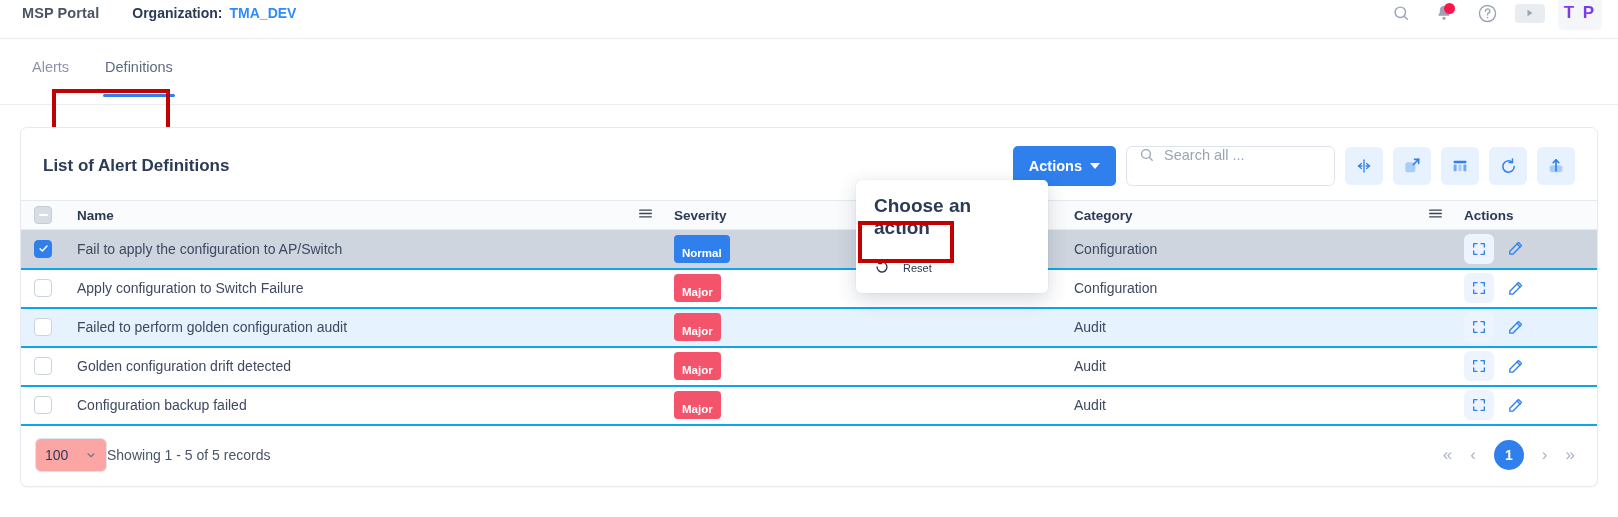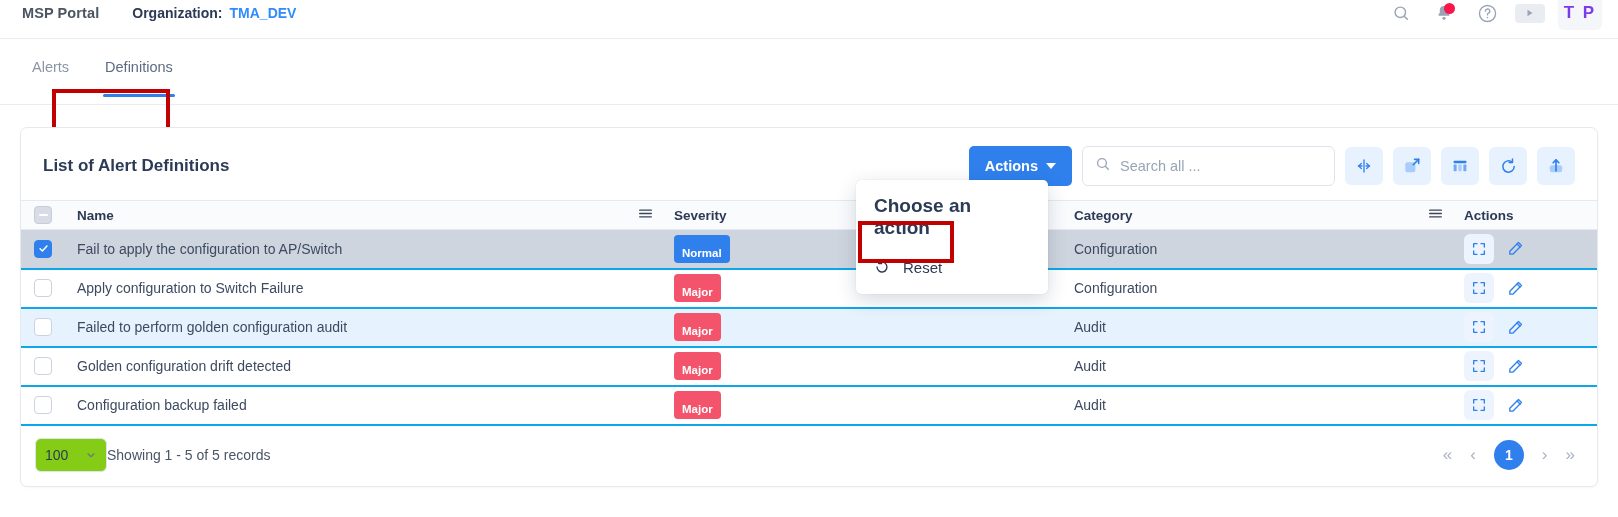--- a/index.html
+++ b/index.html
@@ -83,22 +83,22 @@
 
   .actions-btn {
     background: #2f80ed; color: #fff; border: none; border-radius: 5px;
     font-size: 14.5px; font-weight: 700; font-family: inherit;
     padding: 0 16px; height: 40px; display: flex; align-items: center; gap: 8px;
     cursor: pointer;
   }
   .caret { width: 0; height: 0; border-left: 5px solid transparent; border-right: 5px solid transparent; border-top: 6px solid #fff; }
 
   .search-box {
-    width: 253px; height: 40px; border: 1px solid #dfe4ec; border-radius: 6px;
-    display: flex; align-items: center; gap: 9px; padding: 0 12px; background: #fff;
+    width: 209px; height: 40px; border: 1px solid #dfe4ec; border-radius: 6px;
+    display: flex; align-items: flex-start; gap: 9px; padding: 0 12px; background: #fff;
   }
   .search-box input {
     border: none; outline: none; font-size: 14.5px; font-family: inherit;
     color: #2b3a55; width: 100%; background: transparent;
   }
   .search-box input::placeholder { color: #9aa4b5; }
 
   .tool-btn {
     width: 38px; height: 38px; border-radius: 6px; background: #e8f1fe;
     display: flex; align-items: center; justify-content: center;
@@ -107,22 +107,22 @@
 
   
   .dropdown {
     position: absolute; left: 835px; top: 52px; width: 192px;
     background: #fff; border-radius: 5px;
     box-shadow: 0 6px 20px rgba(25,45,80,.18), 0 0 1px rgba(25,45,80,.2);
     padding: 12px 0 10px 0; z-index: 30;
   }
   .dd-title { font-size: 19px; font-weight: 700; color: #2b3a55; padding: 3px 18px 14px 18px; }
   .dd-item {
-    display: flex; align-items: flex-start; gap: 13px;
-    font-size: 15px; color: #2b3a55; padding: 6px 18px; cursor: pointer;
+    display: flex; align-items: center; gap: 13px;
+    font-size: 11px; color: #2b3a55; padding: 6px 18px; cursor: pointer;
   }
   #dd-highlight { left: 858px; top: 221px; width: 96px; height: 42px; z-index: 40; }
 
   
   table { width: 100%; border-collapse: collapse; table-layout: fixed; }
   thead th {
     font-size: 13.5px; font-weight: 700; color: #2b3a55; text-align: left;
     height: 29px; background: #fafbfd;
     border-top: 1px solid #e6eaf0; border-bottom: 1px solid #e6eaf0;
     padding: 0 12px; position: relative; vertical-align: middle;
@@ -168,21 +168,21 @@
   }
   .row-act-btn.plain { background: transparent; }
 
   
   .card-foot {
     display: flex; align-items: center; padding: 12px 22px 14px 14px;
   }
   .page-size {
     width: 72px; height: 34px; border: 1px solid #dfe4ec; border-radius: 6px;
     display: flex; align-items: center; justify-content: space-between;
-    padding: 0 9px; font-size: 14px; color: #2b3a55; cursor: pointer; background: #84cc16;
+    padding: 0 9px; font-size: 14px; color: #2b3a55; cursor: pointer; background: #fca5a5;
   }
   .showing { font-size: 14px; color: #4a5568; }
   .pager { margin-left: auto; display: flex; align-items: center; gap: 18px; }
   .pg { color: #a8b2c1; font-size: 17px; cursor: pointer; user-select: none; }
   .pg-num {
     width: 30px; height: 30px; border-radius: 50%; background: #2f80ed; color: #fff;
     display: flex; align-items: center; justify-content: center;
     font-size: 14px; font-weight: 700; cursor: pointer;
   }
 </style>

